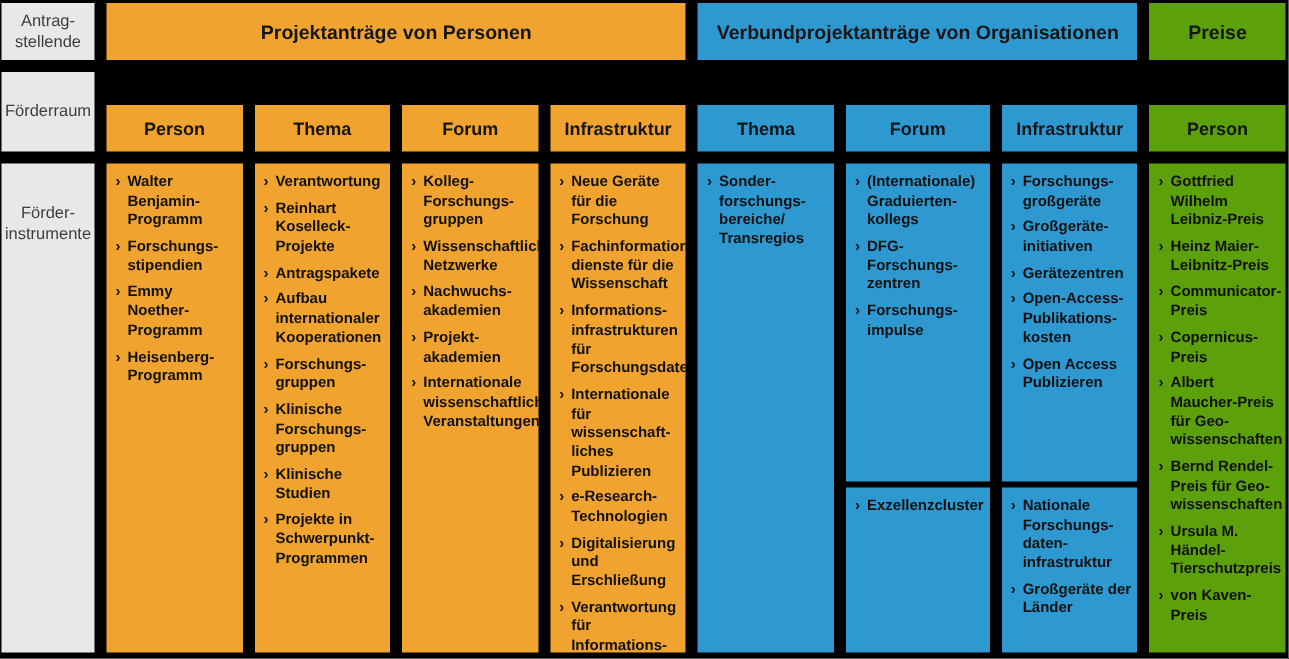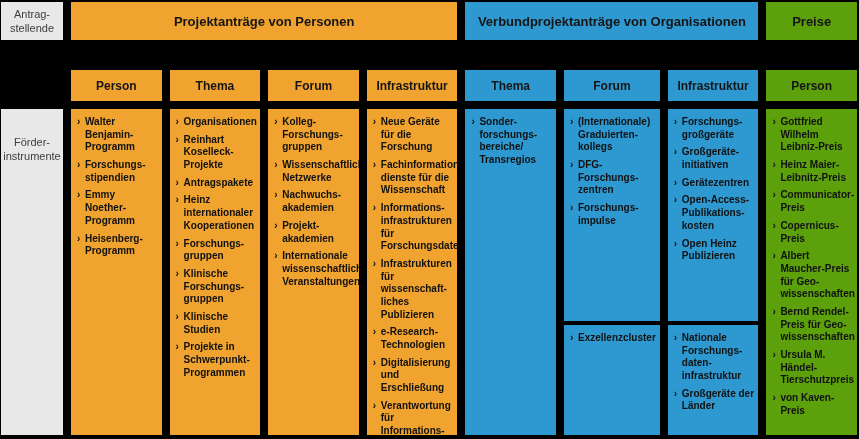--- a/index.html
+++ b/index.html
@@ -78,20 +78,21 @@
   .p-c6r3 { grid-column:6; grid-row:3; } .p-c7r3 { grid-column:7; grid-row:3; }
   .p-c8r3 { grid-column:8; grid-row:3; } .p-c9r3 { grid-column:9; grid-row:3; }
 </style>
 </head>
 <body>
 
 <div class="board">
 
   <div class="cell labelcell p-c1r1">Antrag-
 stellende</div>
+  <div class="cell labelcell p-c1r2">Förderraum</div>
   <div class="cell labelcell top p-c1r3">Förder-
 instrumente</div>
 
   <div class="cell h h1 orange p-sec1">Projektanträge von Personen</div>
   <div class="cell h h1 blue p-sec2">Verbundprojektanträge von Organisationen</div>
   <div class="cell h h1 green p-sec3">Preise</div>
 
   <div class="cell h h2 orange p-c2r2">Person</div>
   <div class="cell h h2 orange p-c3r2">Thema</div>
   <div class="cell h h2 orange p-c4r2">Forum</div>
@@ -115,33 +116,33 @@
         <span>Emmy Noether-Programm</span>
       </div>
       <div class="item">
         <span class="marker">›</span>
         <span>Heisenberg-Programm</span>
       </div>
     </div>
   <div class="cell listcell orange p-c3r3">
       <div class="item">
         <span class="marker">›</span>
-        <span>Organisationen</span>
+        <span>Verantwortung</span>
       </div>
       <div class="item">
         <span class="marker">›</span>
         <span>Reinhart Koselleck-Projekte</span>
       </div>
       <div class="item">
         <span class="marker">›</span>
         <span>Antragspakete</span>
       </div>
       <div class="item">
         <span class="marker">›</span>
-        <span>Heinz internationaler Kooperationen</span>
+        <span>Aufbau internationaler Kooperationen</span>
       </div>
       <div class="item">
         <span class="marker">›</span>
         <span>Forschungs-gruppen</span>
       </div>
       <div class="item">
         <span class="marker">›</span>
         <span>Klinische Forschungs-gruppen</span>
       </div>
       <div class="item">
@@ -183,21 +184,21 @@
       <div class="item">
         <span class="marker">›</span>
         <span>Fachinformations-dienste für die Wissenschaft</span>
       </div>
       <div class="item">
         <span class="marker">›</span>
         <span>Informations-infrastrukturen für Forschungsdaten</span>
       </div>
       <div class="item">
         <span class="marker">›</span>
-        <span>Infrastrukturen für wissenschaft-liches Publizieren</span>
+        <span>Internationale für wissenschaft-liches Publizieren</span>
       </div>
       <div class="item">
         <span class="marker">›</span>
         <span>e-Research-Technologien</span>
       </div>
       <div class="item">
         <span class="marker">›</span>
         <span>Digitalisierung und Erschließung</span>
       </div>
       <div class="item">
@@ -249,21 +250,21 @@
         <div class="item">
           <span class="marker">›</span>
           <span>Gerätezentren</span>
         </div>
         <div class="item">
           <span class="marker">›</span>
           <span>Open-Access-Publikations-kosten</span>
         </div>
         <div class="item">
           <span class="marker">›</span>
-          <span>Open Heinz Publizieren</span>
+          <span>Open Access Publizieren</span>
         </div>
       </div>
     <div class="cell listcell blue lower">
         <div class="item">
           <span class="marker">›</span>
           <span>Nationale Forschungs-daten-infrastruktur</span>
         </div>
         <div class="item">
           <span class="marker">›</span>
           <span>Großgeräte der Länder</span>

